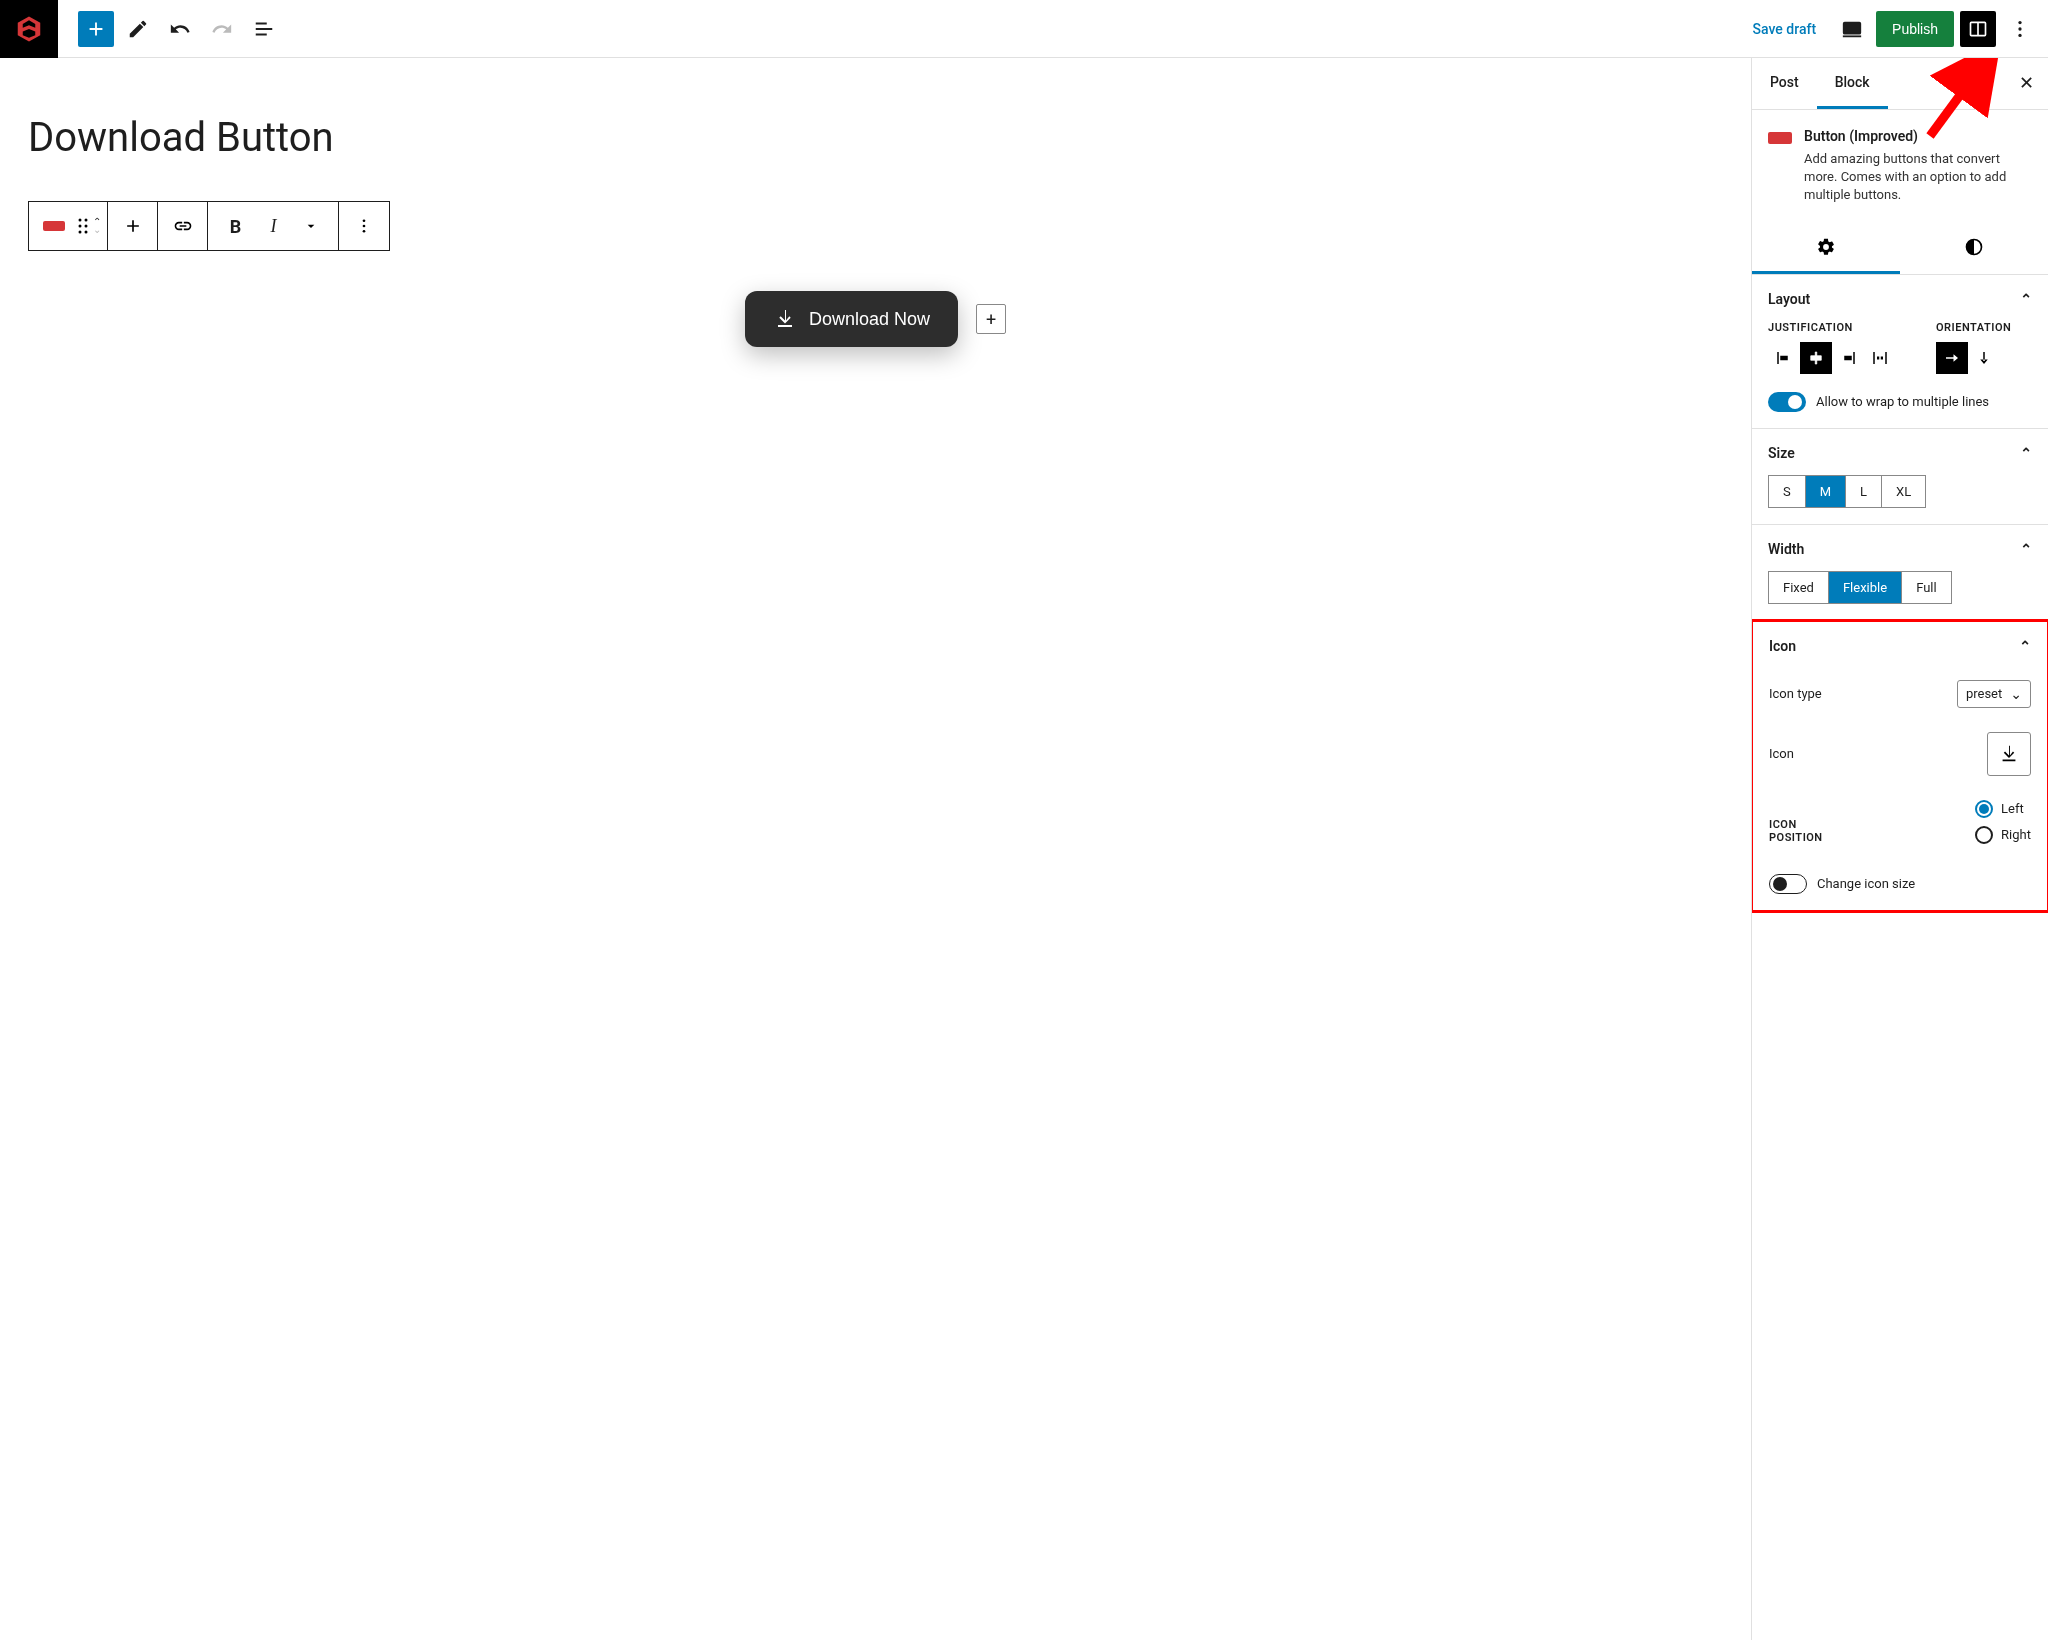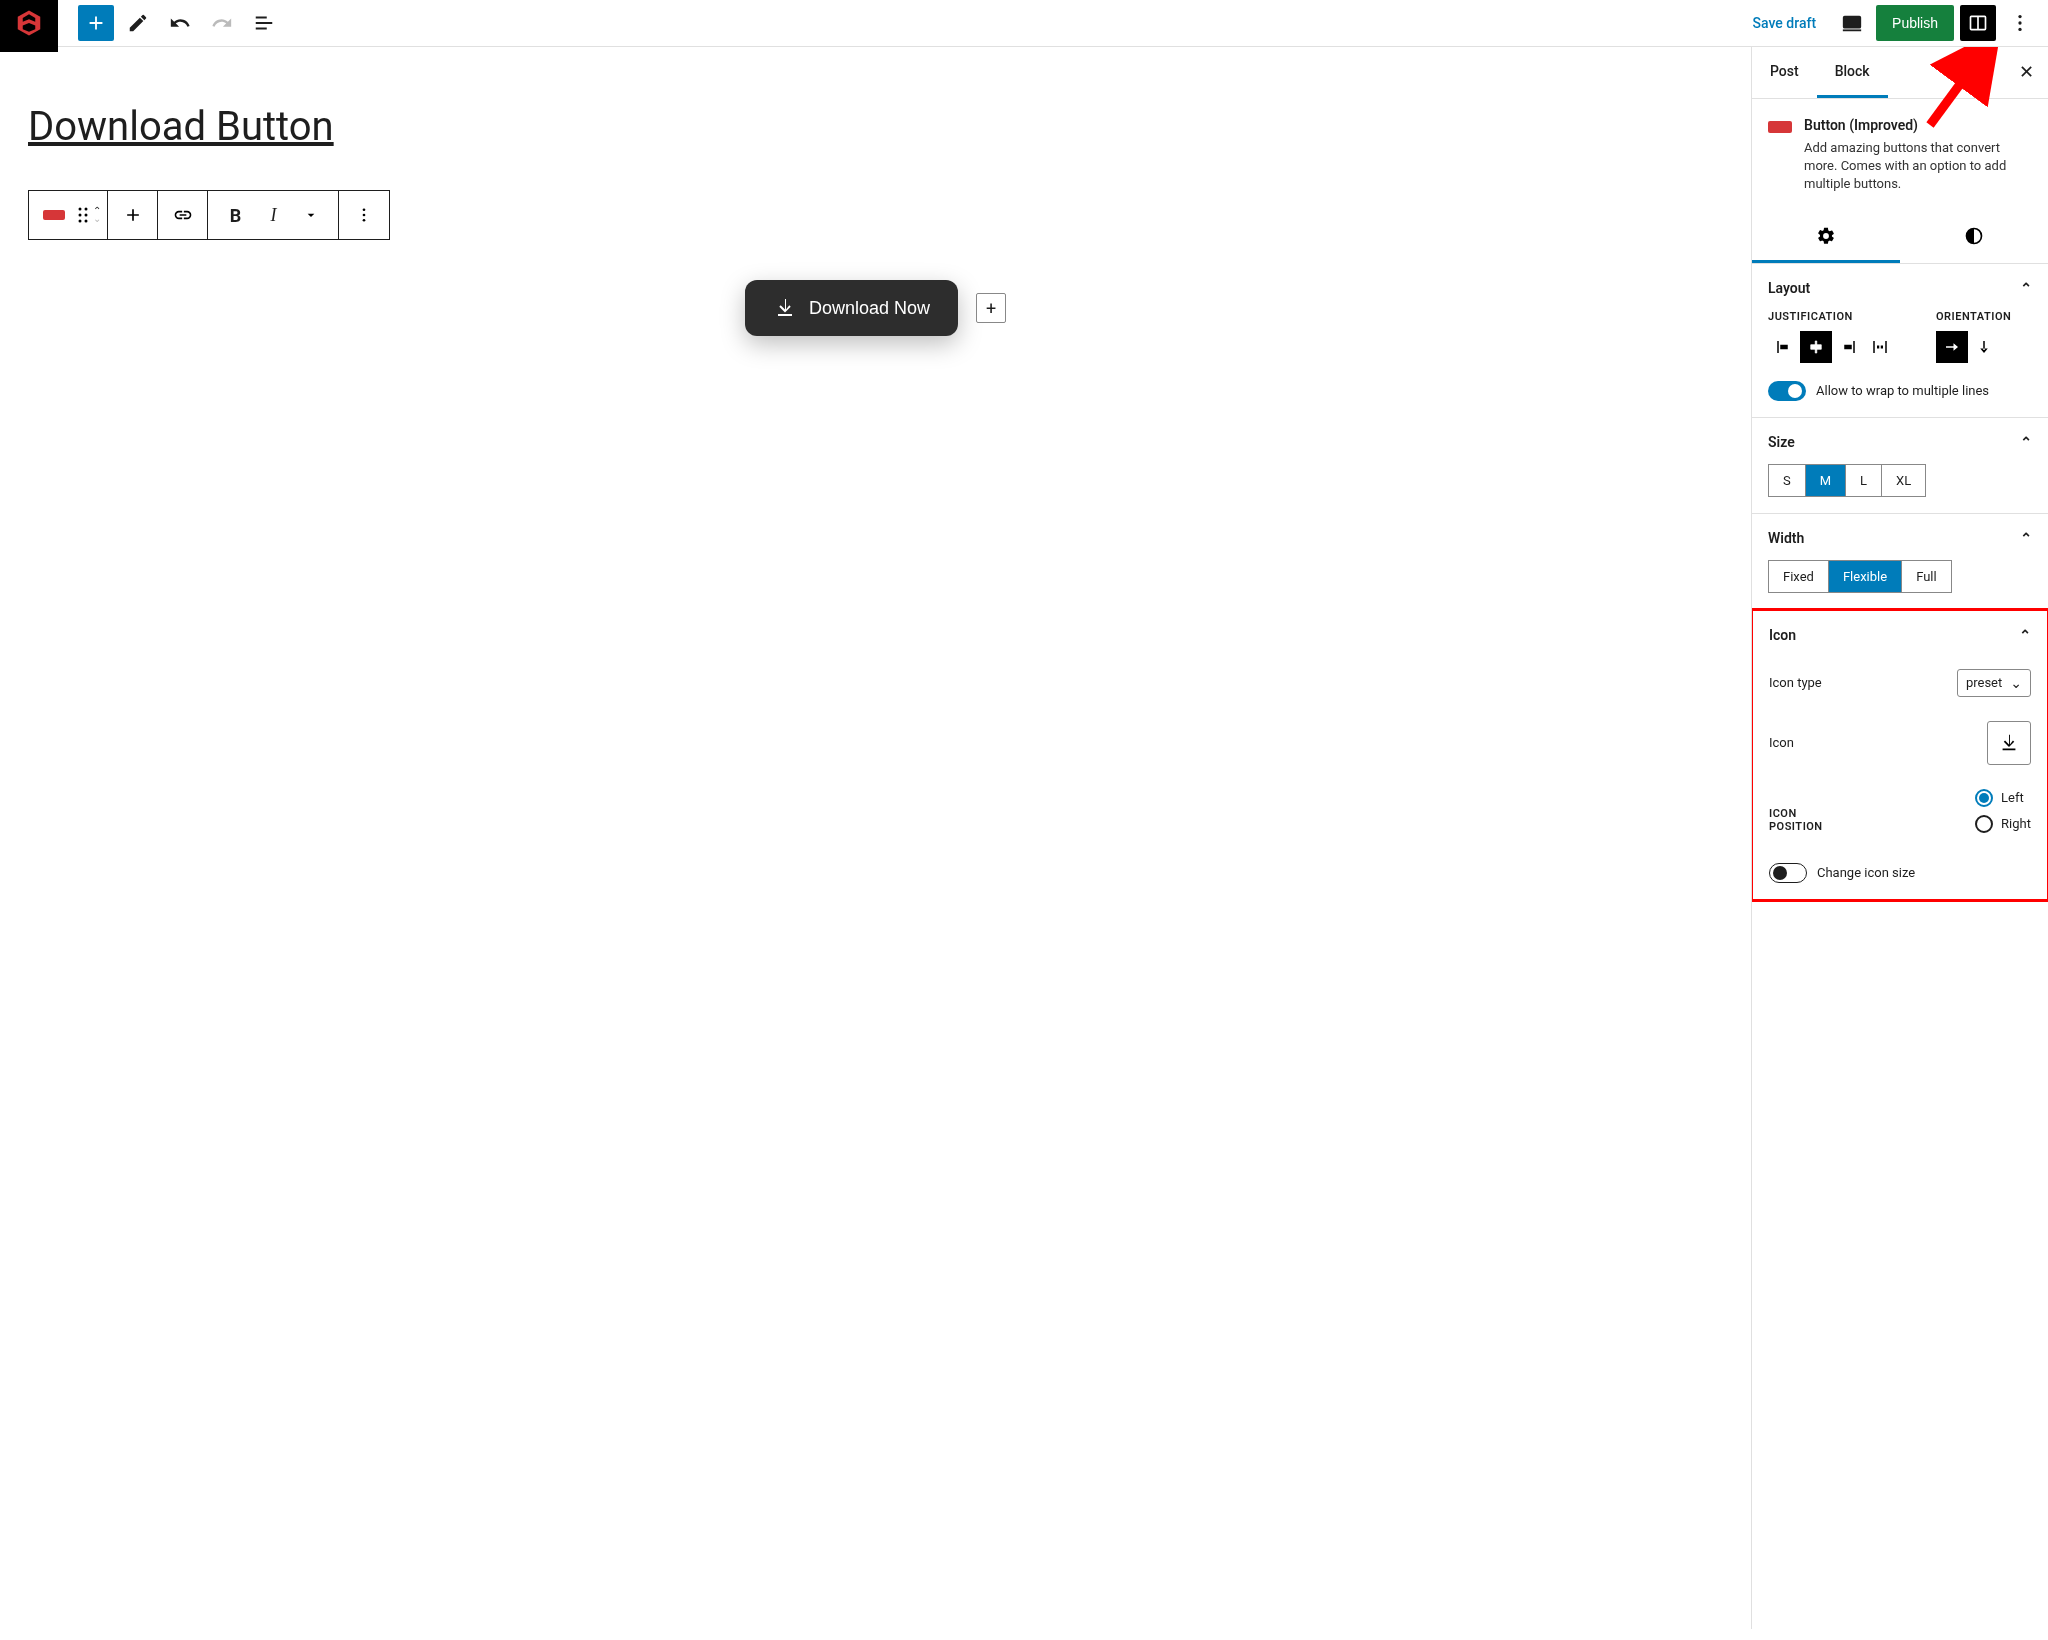--- a/index.html
+++ b/index.html
@@ -1,37 +1,37 @@
 <!DOCTYPE html>
 <html><head>
 <meta charset="utf-8">
 <style>
 * { box-sizing: border-box; margin: 0; padding: 0; }
 body { font-family: -apple-system, BlinkMacSystemFont, "Segoe UI", Roboto, sans-serif; font-size: 13px; color: #1e1e1e; background: #fff; }
 
 
-.topbar { display: flex; align-items: center; height: 47px; border-bottom: 1px solid #e0e0e0; padding: 0 10px 0 0; }
+.topbar { display: flex; align-items: center; height: 58px; border-bottom: 1px solid #e0e0e0; padding: 0 10px 0 0; }
 .logo-box { width: 58px; height: 58px; background: #000; display: flex; align-items: center; justify-content: center; }
 .logo-box svg { width: 30px; height: 30px; }
 .tb-left { display: flex; align-items: center; gap: 6px; padding-left: 20px; }
 .tb-btn { width: 36px; height: 36px; display: flex; align-items: center; justify-content: center; border: none; background: transparent; cursor: pointer; border-radius: 2px; }
 .tb-btn.add { background: #007cba; color: #fff; }
 .tb-btn.add svg { width: 22px; height: 22px; }
 .tb-btn svg { width: 22px; height: 22px; fill: #1e1e1e; }
 .tb-btn.disabled svg { fill: #bbb; }
 .tb-right { margin-left: auto; display: flex; align-items: center; gap: 6px; }
 .save-draft { color: #007cba; font-size: 14px; font-weight: 500; padding: 8px 12px; cursor: pointer; }
 .publish-btn { background: #15803d; color: #fff; border: none; padding: 10px 16px; font-size: 14px; font-weight: 500; border-radius: 2px; cursor: pointer; }
 .panel-toggle { width: 36px; height: 36px; background: #000; display: flex; align-items: center; justify-content: center; cursor: pointer; border-radius: 2px; }
 .panel-toggle svg { stroke: #fff; fill: none; }
 
 
 .main { display: flex; height: calc(100vh - 58px); }
 .canvas { flex: 1; padding: 56px 28px; position: relative; }
-.page-title { font-size: 40px; font-weight: 400; margin-bottom: 40px; text-decoration: underline; }
+.page-title { font-size: 40px; font-weight: 400; margin-bottom: 40px; }
 
 
 .block-toolbar { display: inline-flex; border: 1px solid #1e1e1e; background: #fff; }
 .bt-cell { border-right: 1px solid #1e1e1e; display: flex; align-items: center; height: 48px; }
 .bt-cell:last-child { border-right: none; }
 .bt-cell.single { width: 50px; justify-content: center; }
 .bt-icon-btn { width: 38px; height: 48px; display: flex; align-items: center; justify-content: center; cursor: pointer; }
 .bt-red { width: 22px; height: 10px; background: #d63638; border-radius: 2px; }
 .bt-bold { font-weight: 700; font-size: 18px; }
 .bt-italic { font-style: italic; font-size: 18px; font-family: serif; }

